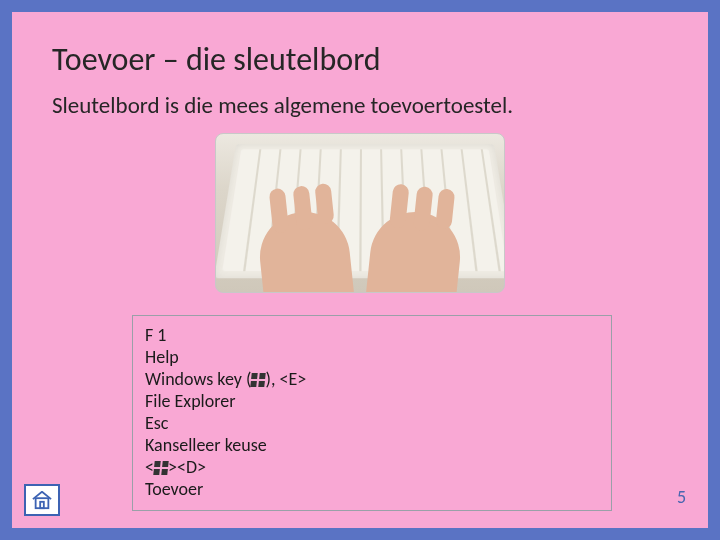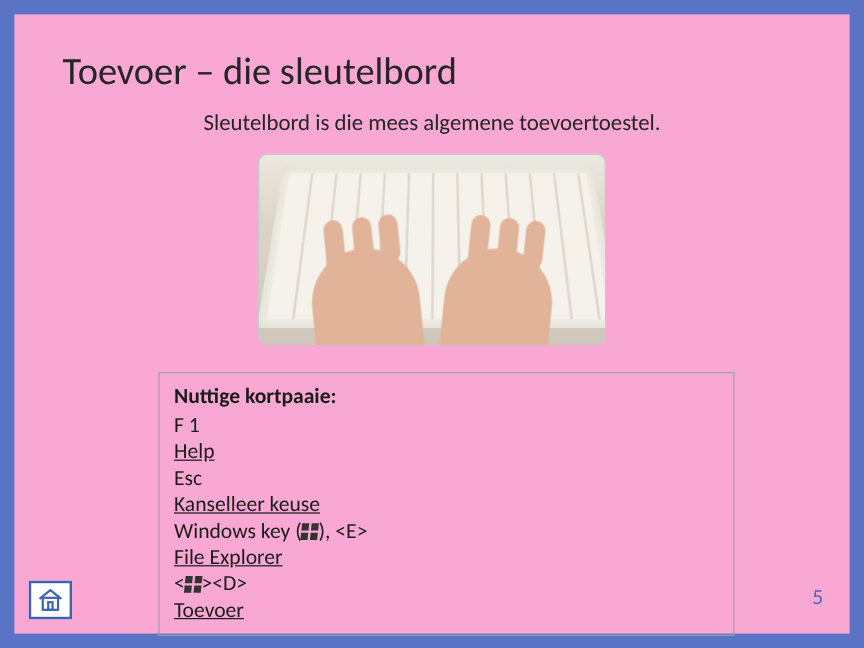--- a/index.html
+++ b/index.html
@@ -11,24 +11,23 @@
     position: relative;
     padding: 28px 40px 20px 40px;
   }
   .title {
     font-size: 32px;
     color: #262626;
     font-weight: 400;
     margin-bottom: 12px;
   }
   .subtitle {
-    font-size: 19px;
+    font-size: 23px;
     color: #262626;
     margin-bottom: 14px;
-    text-align: center;
   }
   .photo-wrap {
     width: 290px;
     margin: 0 auto 22px auto;
   }
   .photo {
     width: 290px; height: 160px;
     border-radius: 8px;
     border: 1px solid #c8c8c8;
     background: linear-gradient(180deg,#ece8e0 0%,#dcd6ca 35%,#cfc8ba 100%);
@@ -73,21 +72,21 @@
     border: 1px solid #9aa0a8;
     width: 480px;
     margin-left: 80px;
     padding: 8px 12px 10px 12px;
     font-size: 18px;
     color: #1b1b1b;
   }
   .box-title { font-weight: 700; margin-bottom: 2px; }
   .row { display: flex; flex-direction: column; }
   .col-key { width: 235px; }
-  .col-desc { flex: 1; text-decoration: underline; }
+  .col-desc { flex: 1; }
   .win-glyph {
     display:inline-block; width:14px; height:14px;
     vertical-align:-2px;
     background:
       linear-gradient(#333,#333), linear-gradient(#333,#333),
       linear-gradient(#333,#333), linear-gradient(#333,#333);
     background-size:6px 6px;
     background-position:0 0, 8px 0, 0 8px, 8px 8px;
     background-repeat:no-repeat;
     transform:skewX(-6deg);
@@ -126,32 +125,31 @@
       <div class="hand left">
           <span class="finger3"></span>
         </div>
       <div class="hand right">
           <span class="finger3"></span>
         </div>
     </div>
   </div>
 
   <div class="box">
-    <div class="box-title">Nuttige kortpaaie:</div>
     <div class="row">
       <div class="col-key">F 1</div>
       <div class="col-desc">Help</div>
     </div>
     <div class="row">
+      <div class="col-key">Windows key (<span class="win-glyph"></span>), &lt;E&gt;</div>
+      <div class="col-desc">File Explorer</div>
+    </div>
+    <div class="row">
       <div class="col-key">Esc</div>
       <div class="col-desc">Kanselleer keuse</div>
-    </div>
-    <div class="row">
-      <div class="col-key">Windows key (<span class="win-glyph"></span>), &lt;E&gt;</div>
-      <div class="col-desc">File Explorer</div>
     </div>
     <div class="row">
       <div class="col-key">&lt;<span class="win-glyph"></span>&gt;&lt;D&gt;</div>
       <div class="col-desc">Toevoer</div>
     </div>
   </div>
 
   <div class="home-btn">
     <svg viewBox="0 0 24 22">
       <path d="M2 10 L12 2 L22 10" fill="none" stroke="#3d63b3" stroke-width="2" stroke-linejoin="round"></path>

